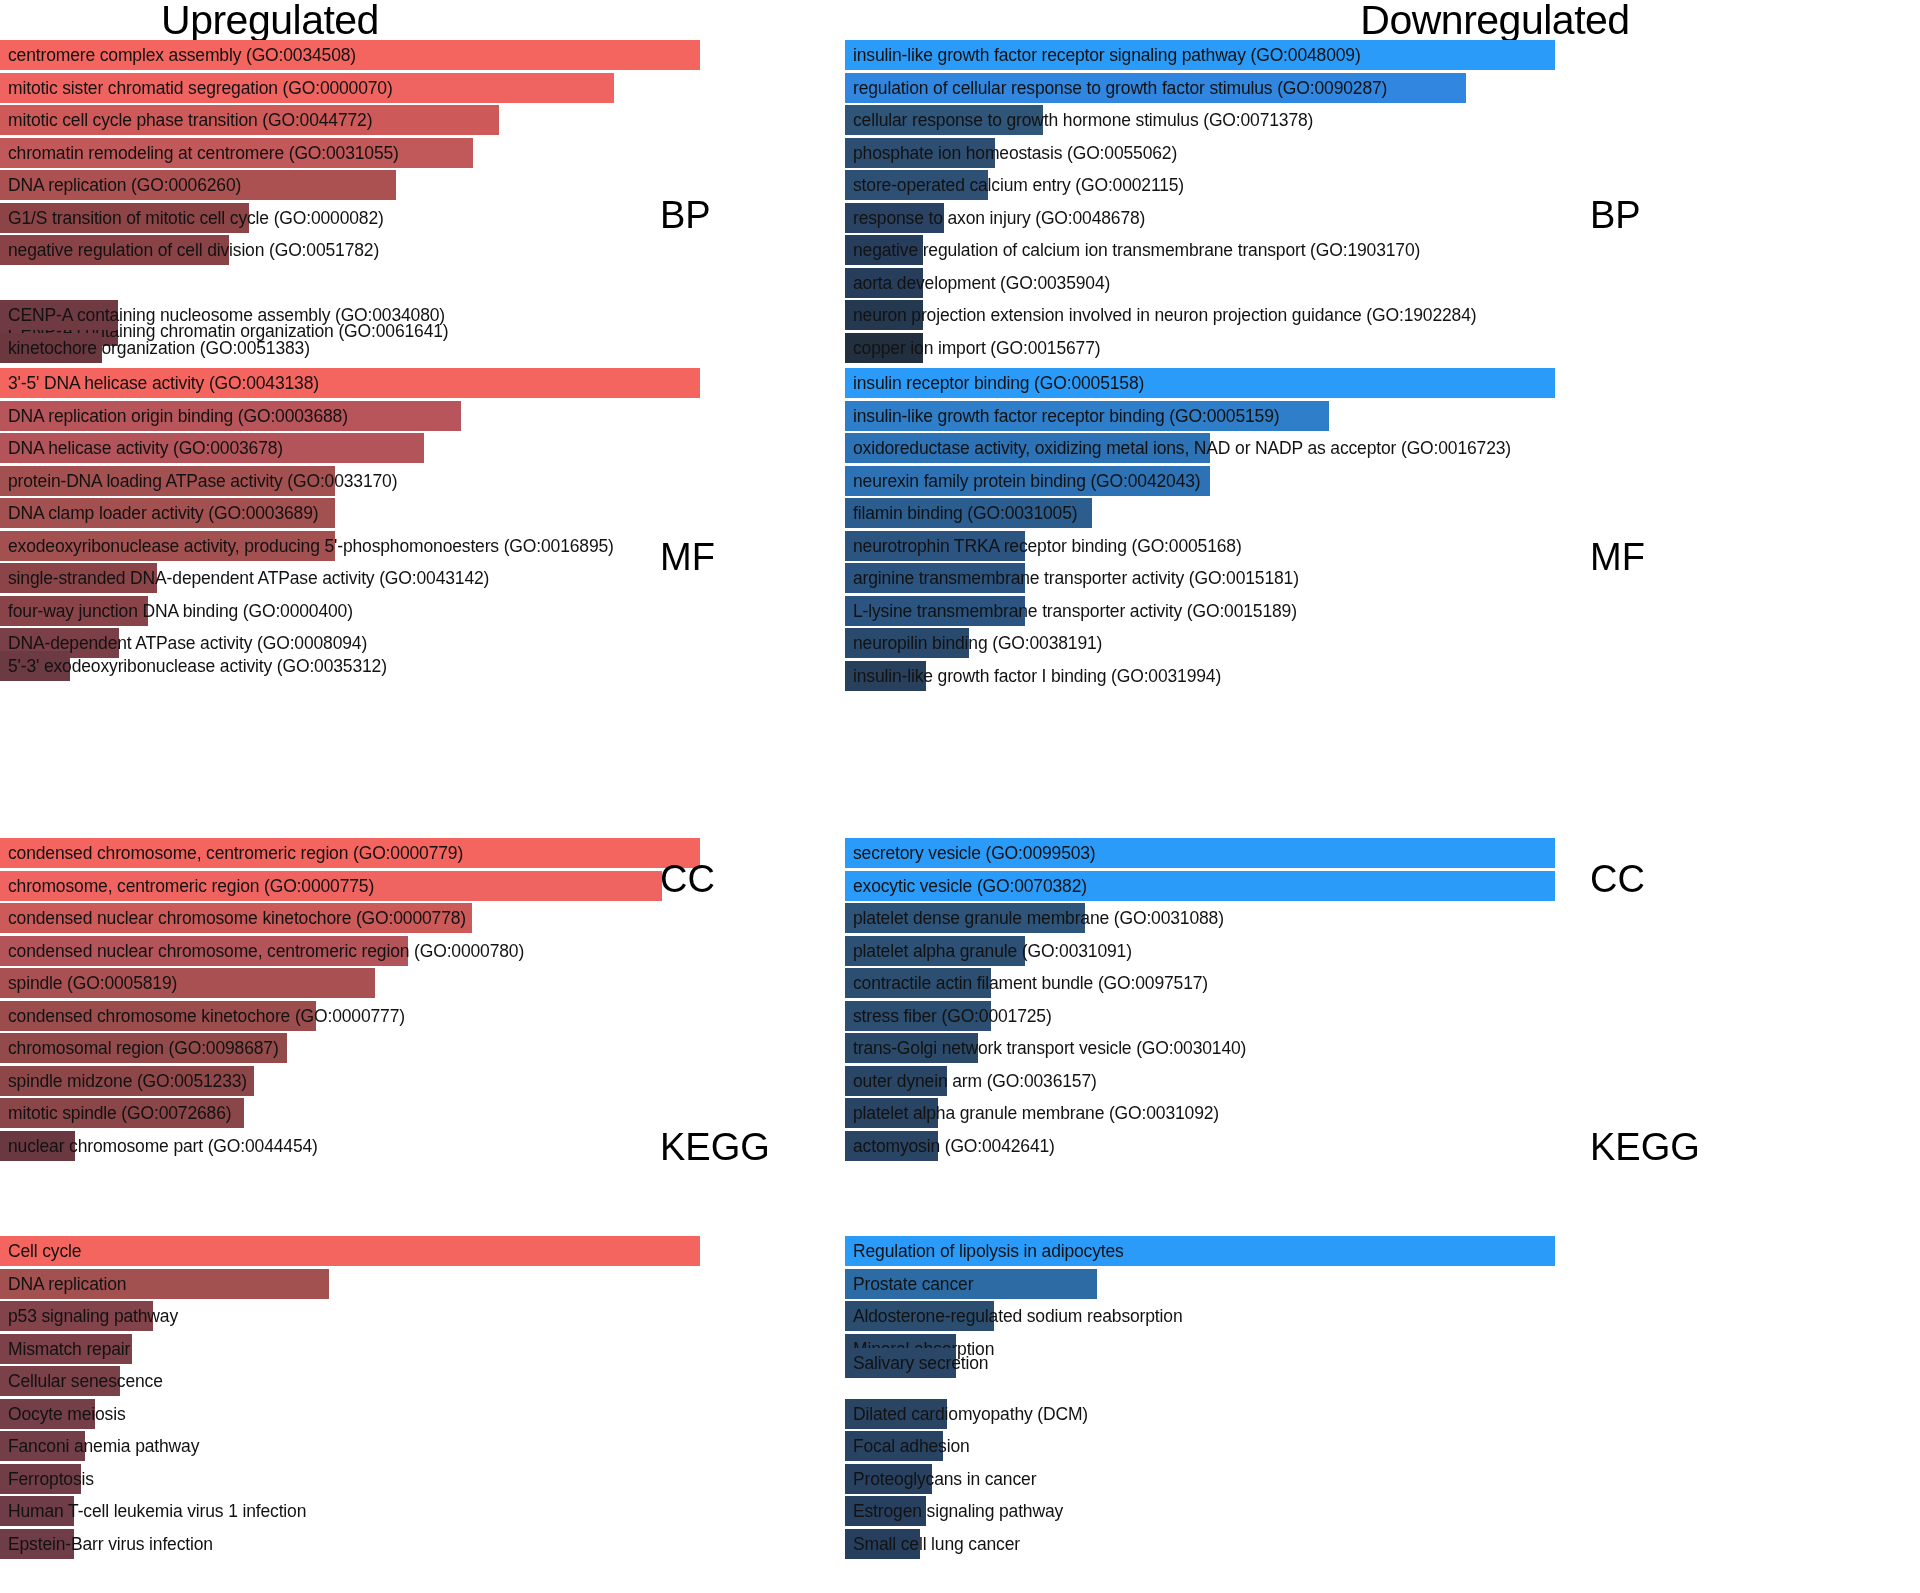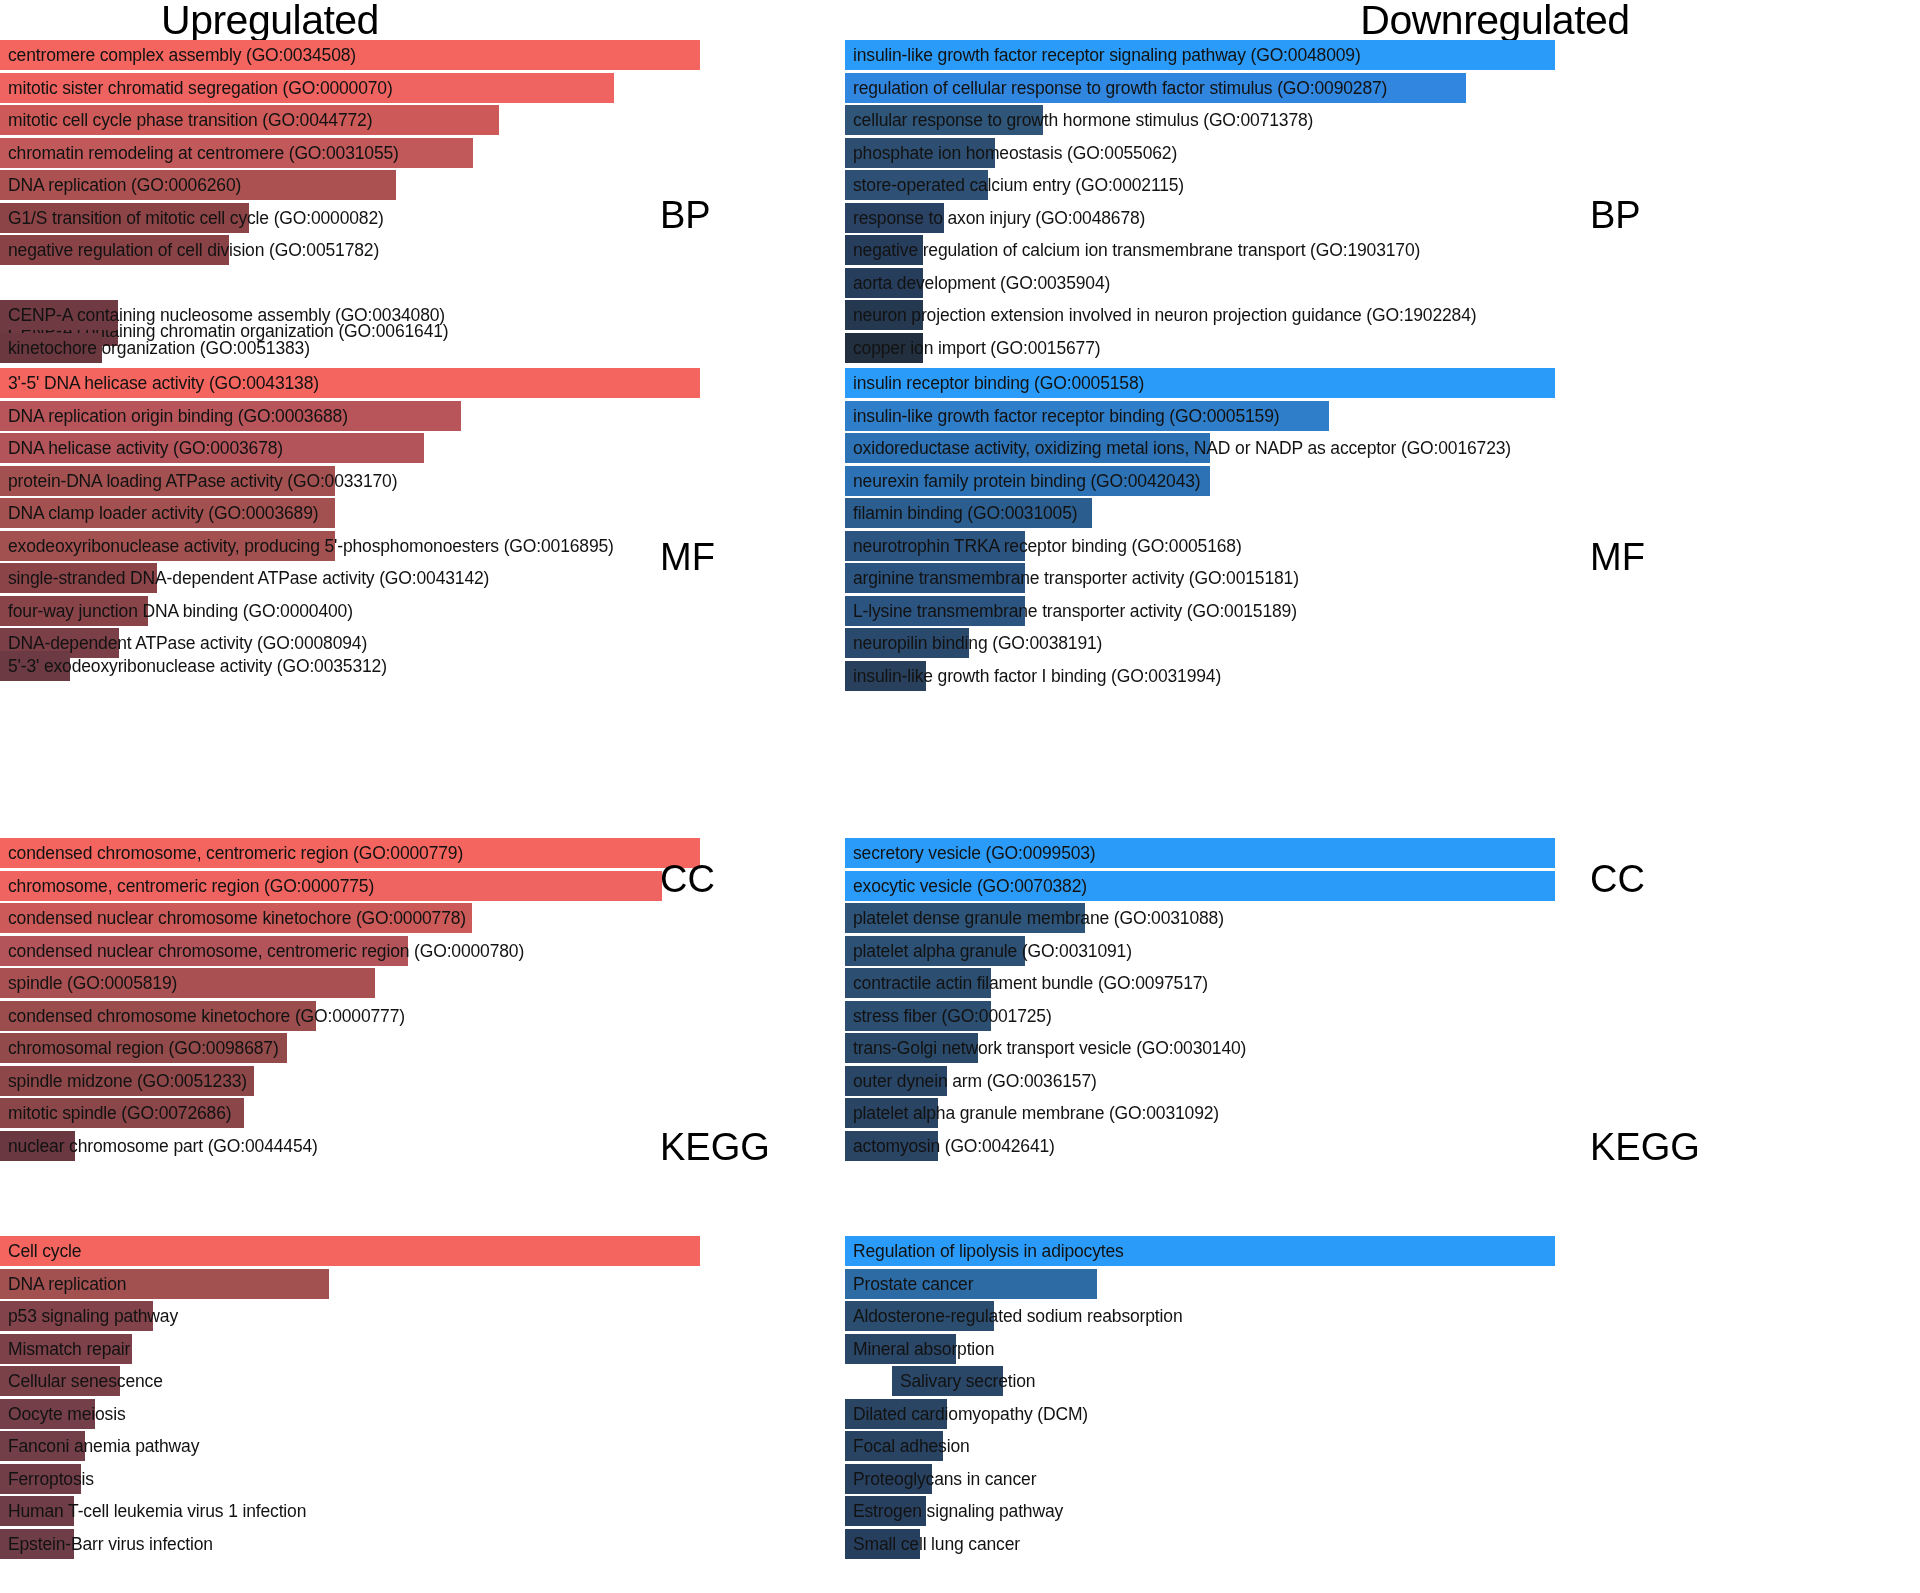--- a/index.html
+++ b/index.html
@@ -400,21 +400,21 @@
           <div class="bar-label">Prostate cancer</div>
         </div>
         <div class="bar-row" style="top: 65px;">
           <div class="bar" style="width: 149.1px; background: rgb(43, 78, 112);"></div>
           <div class="bar-label">Aldosterone-regulated sodium reabsorption</div>
         </div>
         <div class="bar-row" style="top: 97.5px;">
           <div class="bar" style="width: 110.76px; background: rgb(42, 71, 104);"></div>
           <div class="bar-label">Mineral absorption</div>
         </div>
-        <div class="bar-row" style="top: 130px; margin-left: 47px;">
+        <div class="bar-row" style="top: 112px;">
           <div class="bar" style="width: 110.76px; background: rgb(42, 71, 104);"></div>
           <div class="bar-label">Salivary secretion</div>
         </div>
         <div class="bar-row" style="top: 162.5px;">
           <div class="bar" style="width: 102.24px; background: rgb(41, 69, 99);"></div>
           <div class="bar-label">Dilated cardiomyopathy (DCM)</div>
         </div>
         <div class="bar-row" style="top: 195px;">
           <div class="bar" style="width: 97.98px; background: rgb(41, 68, 99);"></div>
           <div class="bar-label">Focal adhesion</div>

